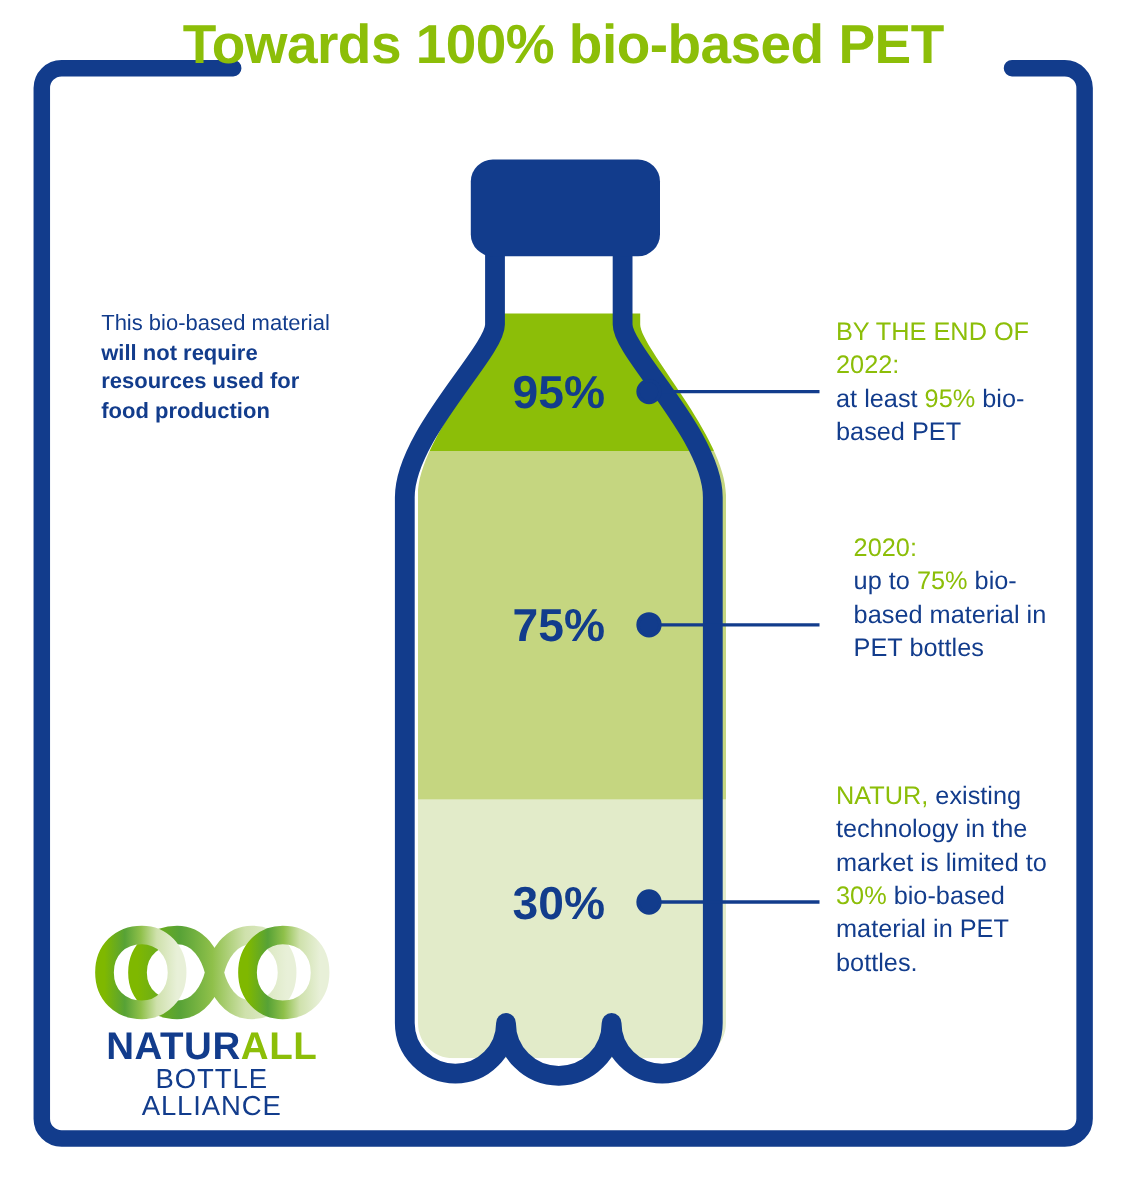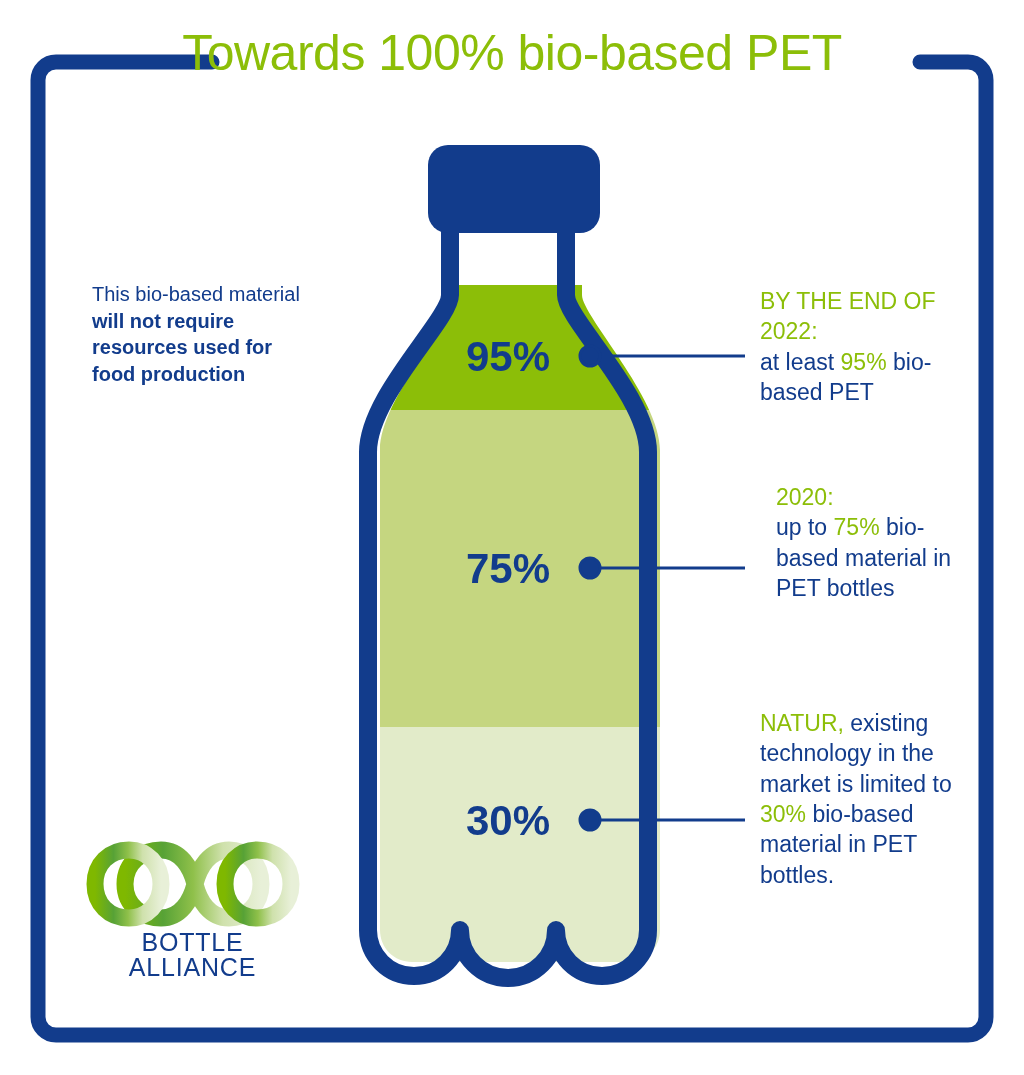--- a/index.html
+++ b/index.html
@@ -24,25 +24,25 @@
     position: absolute;
     left: 0; top: 0;
     width: 1024px; height: 1075px;
     pointer-events: none;
   }
 
   
   #title {
     position: absolute;
     left: 0;
-    top: 24px;
+    top: 11px;
     width: 1024px;
     text-align: center;
     font-size: 50px;
-    font-weight: normal;
+    font-weight: bold;
     letter-spacing: -0.5px;
     color: #8CBE08;
     white-space: nowrap;
     z-index: 6;
   }
 
   
   #left-note {
     position: absolute;
     left: 92px;
@@ -251,16 +251,17 @@
                  C 24 12, 10 26, 10 46
                  C 10 66, 24 80, 44 80
                  C 62 80, 76 66, 76 46 Z"></path>
         <path d="M 206 46
                  C 206 26, 192 12, 172 12
                  C 154 12, 140 26, 140 46
                  C 140 66, 154 80, 172 80
                  C 192 80, 206 66, 206 46 Z"></path>
       </g>
     </svg>
+    <div id="logo-word"><span>NATUR</span><span class="all">ALL</span></div>
     <div id="logo-sub">BOTTLE ALLIANCE</div>
   </div>
 
 </div>
 
 </body></html>

